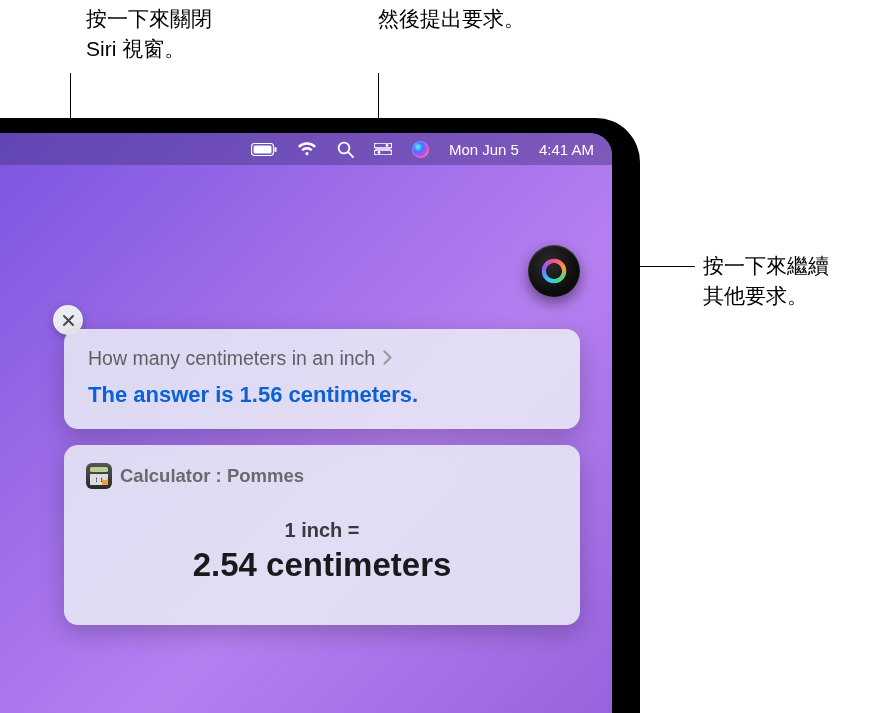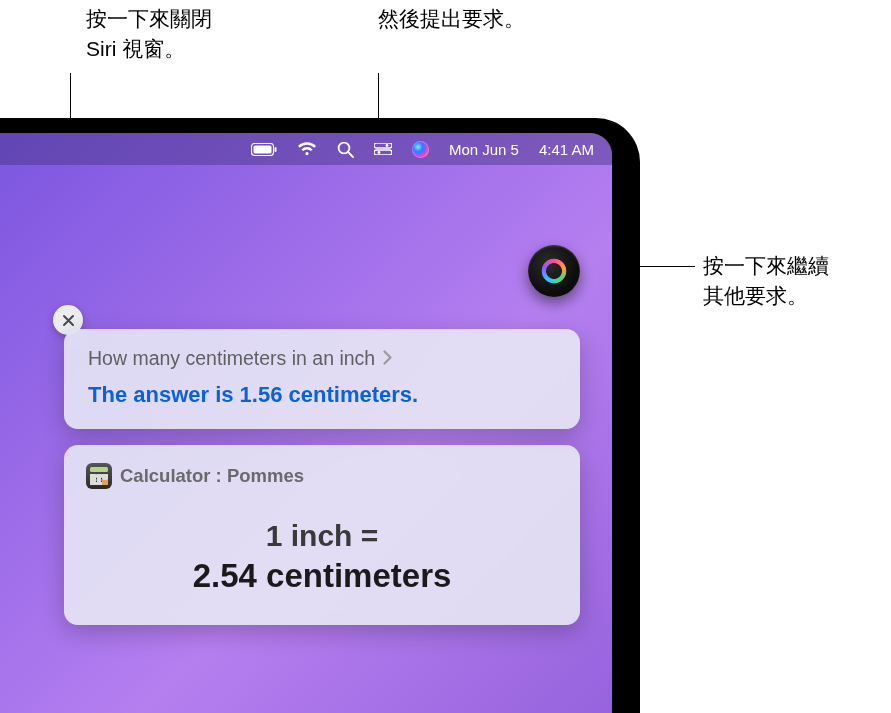--- a/index.html
+++ b/index.html
@@ -179,21 +179,21 @@
         radial-gradient(circle at 50% 55%, #ddd 22%, transparent 24%),
         radial-gradient(circle at 85% 55%, #e9a24a 22%, transparent 24%),
         radial-gradient(circle at 15% 92%, #ddd 22%, transparent 24%),
         radial-gradient(circle at 50% 92%, #ddd 22%, transparent 24%),
         radial-gradient(circle at 85% 92%, #e9a24a 22%, transparent 24%);
       background-size: 100% 100%;
     }
     .calc-body { text-align: center; }
     .calc-line1 {
       color: #3a3a3c;
-      font-size: 30px;
+      font-size: 20px;
       font-weight: 600;
       margin-bottom: 4px;
     }
     .calc-line2 {
       color: #1a1a1c;
       font-size: 33px;
       font-weight: 800;
     }
   </style>
 </head>

